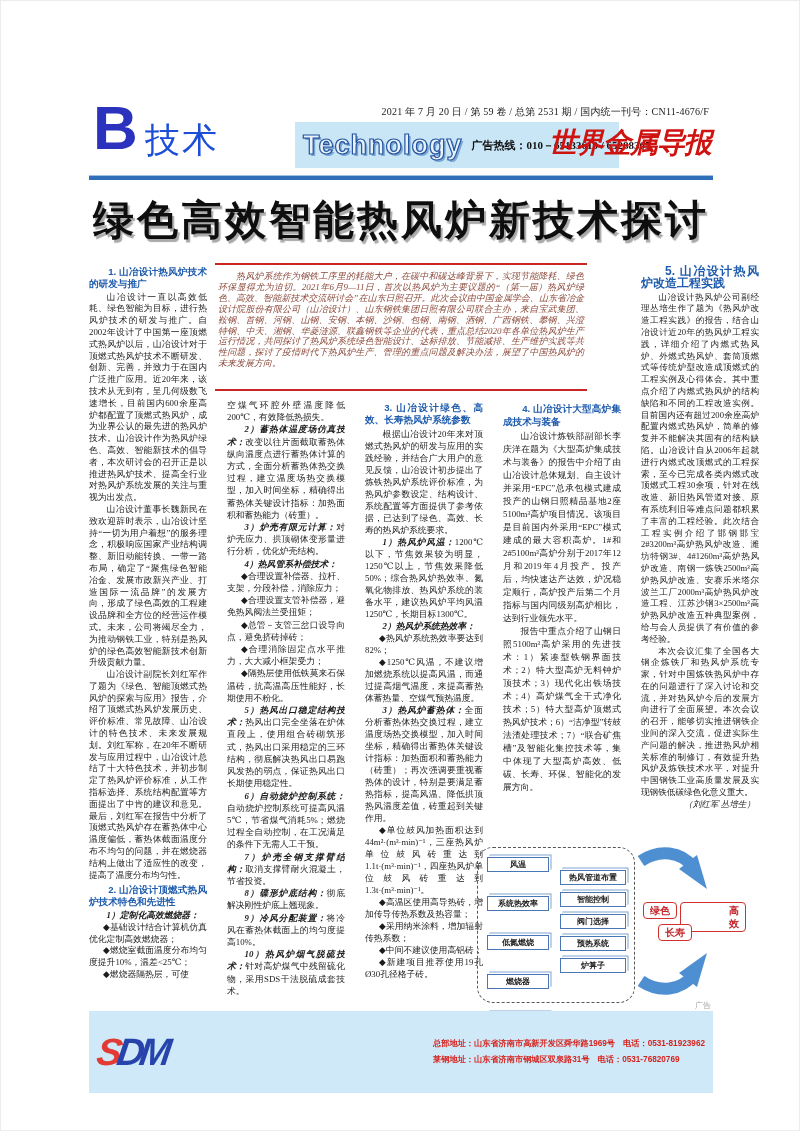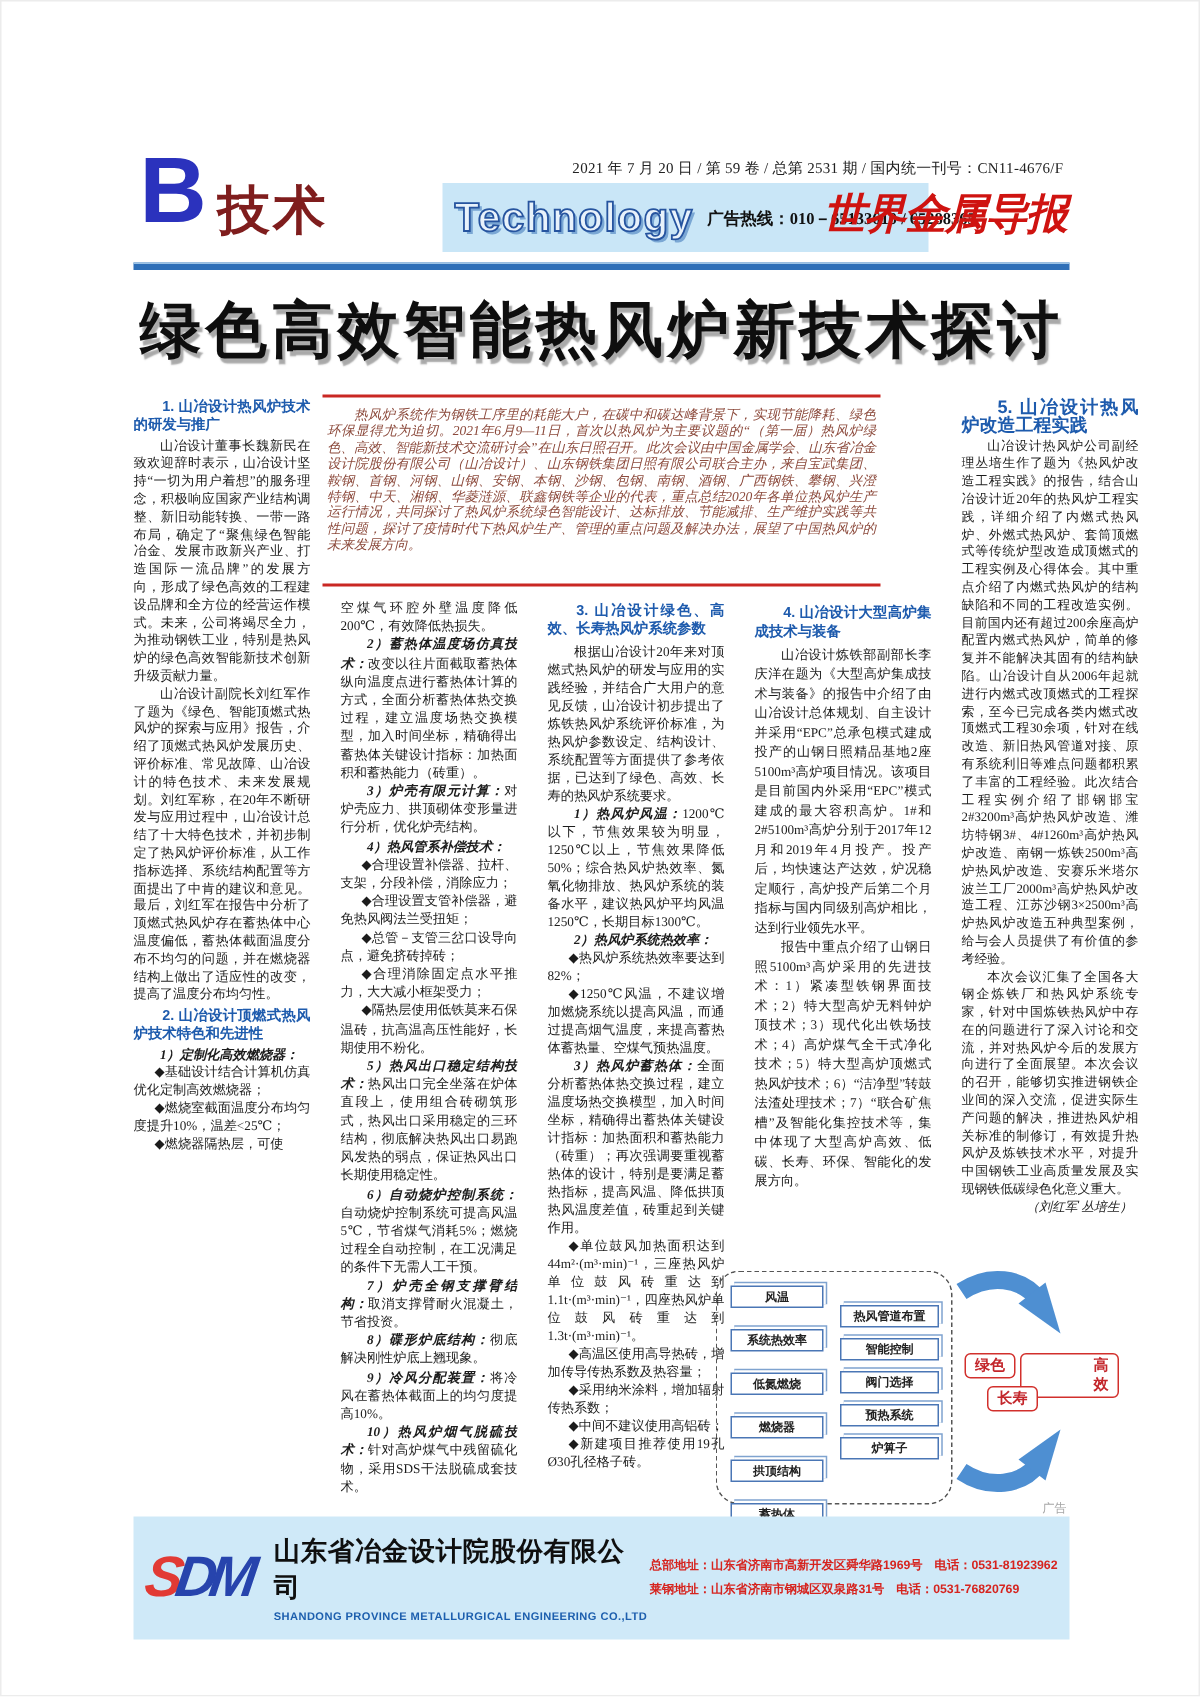--- a/index.html
+++ b/index.html
@@ -2,21 +2,21 @@
 <html><head>
 <meta charset="utf-8">
 <style>
   html,body{margin:0;padding:0;background:#fff;}
   .page{position:relative;width:800px;height:1131px;background:#ffffff;margin:0 auto;overflow:hidden;
         font-family:"Liberation Serif","DejaVu Serif",serif;color:#1c1c1c;border:1px solid #ececec;box-sizing:border-box;}
   
   .b-letter{position:absolute;left:92px;top:96px;font-family:"Liberation Sans","DejaVu Sans",sans-serif;
             font-weight:900;font-size:62px;line-height:62px;color:#2b32bd;}
   .sec-name{position:absolute;left:144px;top:116px;font-family:"Liberation Sans",sans-serif;
-            font-weight:700;font-size:35px;color:#7f1d1d;letter-spacing:2px;}
+            font-weight:400;font-size:35px;color:#1d4ed8;letter-spacing:2px;}
   .dateline{position:absolute;right:90px;top:104px;font-size:10px;color:#222;letter-spacing:.2px;}
   .banner{position:absolute;left:294px;top:121px;width:324px;height:46px;background:#c9e6f7;
           display:flex;align-items:center;padding:0 8px;box-sizing:border-box;}
   .tech{font-family:"Liberation Sans",sans-serif;font-weight:900;font-size:27px;color:#e8f2fb;
         -webkit-text-stroke:1.2px #26549f;text-shadow:2px 2px 0 #7aa7d4;letter-spacing:1px;}
   .hotline{font-size:11px;font-weight:bold;color:#111;margin-left:9px;white-space:nowrap;}
   .mast{position:absolute;right:88px;top:123px;font-size:28px;font-weight:900;color:#cf1310;
         font-style:italic;letter-spacing:-1px;}
   .hdr-rule{position:absolute;left:88px;top:174px;width:624px;height:4px;background:#2e6fb8;border-top:1px solid #9cc3e6;}
   
@@ -48,21 +48,21 @@
             border-top:2px solid #c92723;border-bottom:2px solid #c92723;padding:6px 3px 4px 3px;overflow:hidden;}
   .introp{margin:0;font-size:9px;line-height:10.9px;color:#8c4a3c;font-style:italic;
           text-align:justify;text-indent:2em;}
   
   .diagram{position:absolute;left:388px;top:584px;width:236px;height:159px;
            font-family:"Liberation Sans","DejaVu Sans",sans-serif;}
   .dashed{position:absolute;left:0;top:0;width:158px;height:156px;border:1.5px dashed #555;
           border-radius:16px;box-sizing:border-box;}
   .lstack{position:absolute;left:9px;top:9px;width:62px;}
   .rstack{position:absolute;left:82px;top:22px;width:66px;}
-  .box3d{height:13px;background:#fff;border:1px solid #4a76b5;margin-bottom:14px;
+  .box3d{height:13px;background:#fff;border:1px solid #4a76b5;margin-bottom:24px;
          display:flex;align-items:center;justify-content:center;
          font-size:8px;font-weight:bold;color:#222;white-space:nowrap;
          box-shadow:2px -2px 0 -0.5px #fff,2.5px -2.5px 0 0 #7fa3cf;}
   .rstack .box3d{margin-bottom:7px;}
   .rlabel{position:absolute;border:1.5px solid #d2302c;color:#c3262b;background:#fff;
           font-weight:bold;font-size:10px;line-height:13px;padding:1px 6px;border-radius:4px;}
   .l0{left:166px;top:55px;}
   .l1{left:203px;top:55px;padding-left:48px;}
   .l2{left:181px;top:77px;}
   .arrow{position:absolute;width:76px;height:52px;}
@@ -98,20 +98,21 @@
     <span class="hotline">广告热线：010－65133610 / 65288365</span>
   </div>
   <div class="mast">世界金属导报</div>
   <div class="hdr-rule"></div>
 
   <h1 class="headline">绿色高效智能热风炉新技术探讨</h1>
 
   <div class="content">
     <div class="col c1">
         <div class="blk h">1. 山冶设计热风炉技术的研发与推广</div>
+        <div class="blk p">山冶设计一直以高效低耗、绿色智能为目标，进行热风炉技术的研发与推广。自2002年设计了中国第一座顶燃式热风炉以后，山冶设计对于顶燃式热风炉技术不断研发、创新、完善，并致力于在国内广泛推广应用。近20年来，该技术从无到有，呈几何级数飞速增长，目前国内600余座高炉都配置了顶燃式热风炉，成为业界公认的最先进的热风炉技术。山冶设计作为热风炉绿色、高效、智能新技术的倡导者，本次研讨会的召开正是以推进热风炉技术、提高全行业对热风炉系统发展的关注与重视为出发点。</div>
         <div class="blk p">山冶设计董事长魏新民在致欢迎辞时表示，山冶设计坚持“一切为用户着想”的服务理念，积极响应国家产业结构调整、新旧动能转换、一带一路布局，确定了“聚焦绿色智能冶金、发展市政新兴产业、打造国际一流品牌”的发展方向，形成了绿色高效的工程建设品牌和全方位的经营运作模式。未来，公司将竭尽全力，为推动钢铁工业，特别是热风炉的绿色高效智能新技术创新升级贡献力量。</div>
         <div class="blk p">山冶设计副院长刘红军作了题为《绿色、智能顶燃式热风炉的探索与应用》报告，介绍了顶燃式热风炉发展历史、评价标准、常见故障、山冶设计的特色技术、未来发展规划。刘红军称，在20年不断研发与应用过程中，山冶设计总结了十大特色技术，并初步制定了热风炉评价标准，从工作指标选择、系统结构配置等方面提出了中肯的建议和意见。最后，刘红军在报告中分析了顶燃式热风炉存在蓄热体中心温度偏低，蓄热体截面温度分布不均匀的问题，并在燃烧器结构上做出了适应性的改变，提高了温度分布均匀性。</div>
         <div class="blk h">2. 山冶设计顶燃式热风炉技术特色和先进性</div>
         <div class="blk e"><span class="lead">1）定制化高效燃烧器：</span></div>
         <div class="blk b">◆基础设计结合计算机仿真优化定制高效燃烧器；</div>
         <div class="blk b">◆燃烧室截面温度分布均匀度提升10%，温差&lt;25℃；</div>
         <div class="blk b">◆燃烧器隔热层，可使</div>
       </div>
     <div class="col c2 off">
         <div class="blk c">空煤气环腔外壁温度降低200℃，有效降低热损失。</div>
@@ -189,23 +190,19 @@
         <path d="M4 38 C 22 50, 44 48, 56 32" stroke="#4e8fd2" stroke-width="12" fill="none"></path>
         <path d="M42 30 L70 10 L60 44 Z" fill="#4e8fd2"></path>
       </svg>
     </div>
 
     <div class="adlabel">广告</div>
   </div>
 
   <div class="footer">
     <div class="logo"><span class="ls">S</span><span class="ld">D</span><span class="lm">M</span></div>
-    <div class="cname">
-      <div class="cn">山东省冶金设计院股份有限公司</div>
-      <div class="en">SHANDONG PROVINCE METALLURGICAL ENGINEERING CO.,LTD</div>
-    </div>
     <div class="addrs">
       <div class="aline"><span>总部地址：山东省济南市高新开发区舜华路1969号</span><span class="tel">电话：0531-81923962</span></div>
       <div class="aline"><span>莱钢地址：山东省济南市钢城区双泉路31号</span><span class="tel">电话：0531-76820769</span></div>
     </div>
   </div>
 
 </div>
 
 </body></html>

